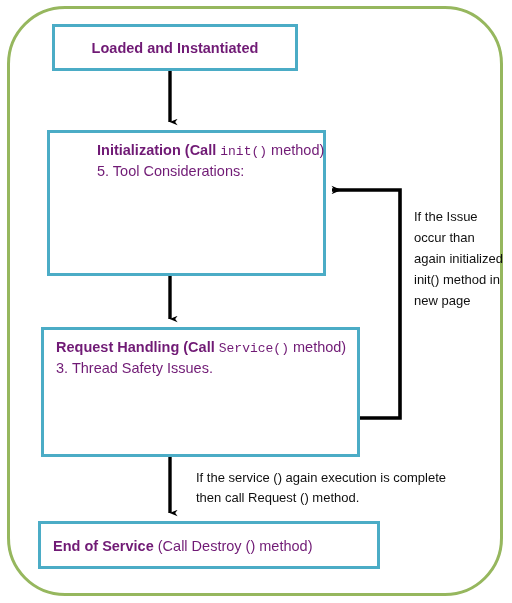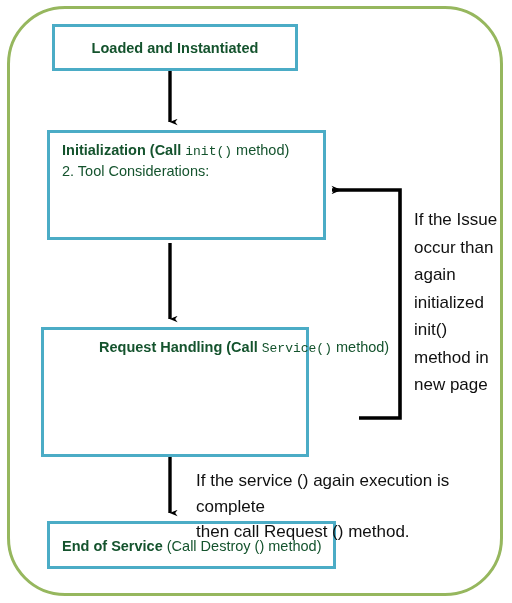--- a/index.html
+++ b/index.html
@@ -39,41 +39,41 @@
   #box-loaded {
     left: 52px;
     top: 24px;
     width: 246px;
     height: 47px;
   }
   #box-init {
     left: 47px;
     top: 130px;
     width: 279px;
-    height: 110px;
+    height: 146px;
+    padding-left: 35px;
   }
   #box-request {
     left: 41px;
     top: 327px;
-    width: 268px;
+    width: 319px;
     height: 130px;
-    padding-left: 43px;
   }
   #box-end {
-    left: 47px;
+    left: 38px;
     top: 521px;
-    width: 289px;
+    width: 342px;
     height: 48px;
   }
   .box-inner {
     padding: 7px 12px 0 12px;
   }
   .line {
     font-size: 14.5px;
-    color: #14532d;
+    color: #701a75;
     line-height: 1.48;
     white-space: nowrap;
   }
   .line.center {
     text-align: center;
   }
   .b {
     font-weight: bold;
   }
   .mono {
@@ -91,21 +91,21 @@
     position: absolute;
     left: 0;
     top: 0;
     width: 512px;
     height: 603px;
     pointer-events: none;
   }
   
   .annot {
     position: absolute;
-    font-size: 17px;
+    font-size: 13px;
     color: #101010;
     line-height: 1.62;
   }
   #annot-loop {
     left: 414px;
     top: 206px;
     width: 90px;
   }
   #annot-destroy {
     left: 196px;
@@ -150,27 +150,29 @@
 
   <div class="box" id="box-loaded">
     <div class="box-inner">
       <div class="line center b">Loaded and Instantiated</div>
     </div>
   </div>
 
   <div class="box" id="box-init">
     <div class="box-inner">
       <div class="line"><span class="b">Initialization</span><span class="b"> (Call </span><span class="mono">init()</span><span> method)</span></div>
-      <div class="line">2. Tool Considerations:</div>
+      <div class="line">5. Tool Considerations:</div>
     </div>
   </div>
 
   <div class="box" id="box-request">
     <div class="box-inner">
       <div class="line"><span class="b">Request Handling</span><span class="b"> (Call </span><span class="mono">Service()</span><span> method)</span></div>
+      <div class="line"><span>3.</span>
+        <span>Thread Safety Issues.</span></div>
     </div>
   </div>
 
   <div class="box" id="box-end">
     <div class="box-inner">
       <div class="line"><span class="b">End of Service</span><span> (Call Destroy () method)</span></div>
     </div>
   </div>
 
   <div class="annot" id="annot-loop">If the Issue occur than again initialized init() method in new page</div>

